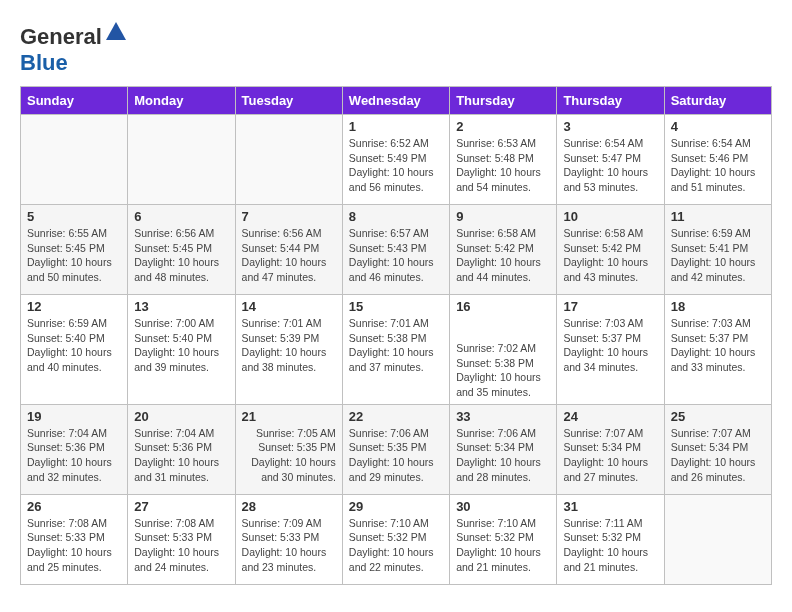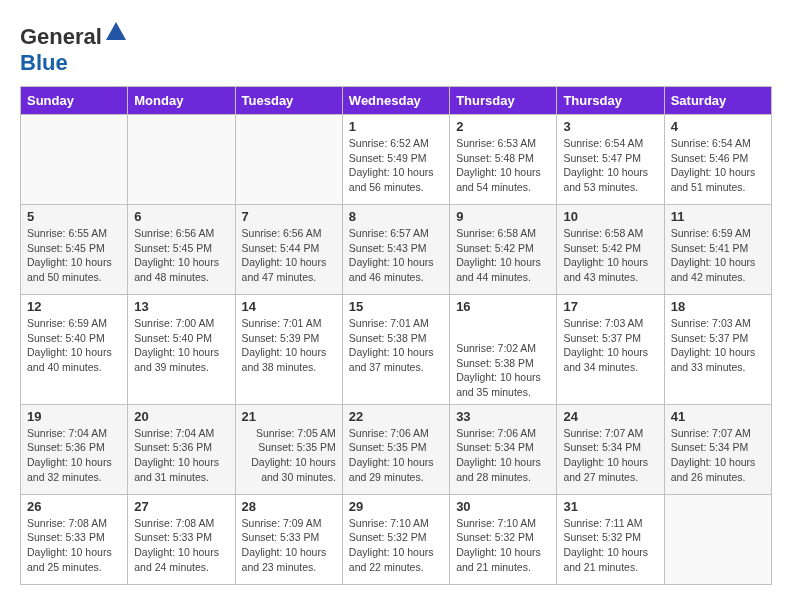--- a/index.html
+++ b/index.html
@@ -286,21 +286,21 @@
 and 28 minutes.</div>
         </td>
         <td>
           <span class="day-num">24</span>
           <div class="day-info" style="white-space: pre-line;">Sunrise: 7:07 AM
 Sunset: 5:34 PM
 Daylight: 10 hours
 and 27 minutes.</div>
         </td>
         <td>
-          <span class="day-num">41</span>
+          <span class="day-num">25</span>
           <div class="day-info" style="white-space: pre-line;">Sunrise: 7:07 AM
 Sunset: 5:34 PM
 Daylight: 10 hours
 and 26 minutes.</div>
         </td>
       </tr>
       <tr>
         <td>
           <span class="day-num">26</span>
           <div class="day-info" style="white-space: pre-line;">Sunrise: 7:08 AM

